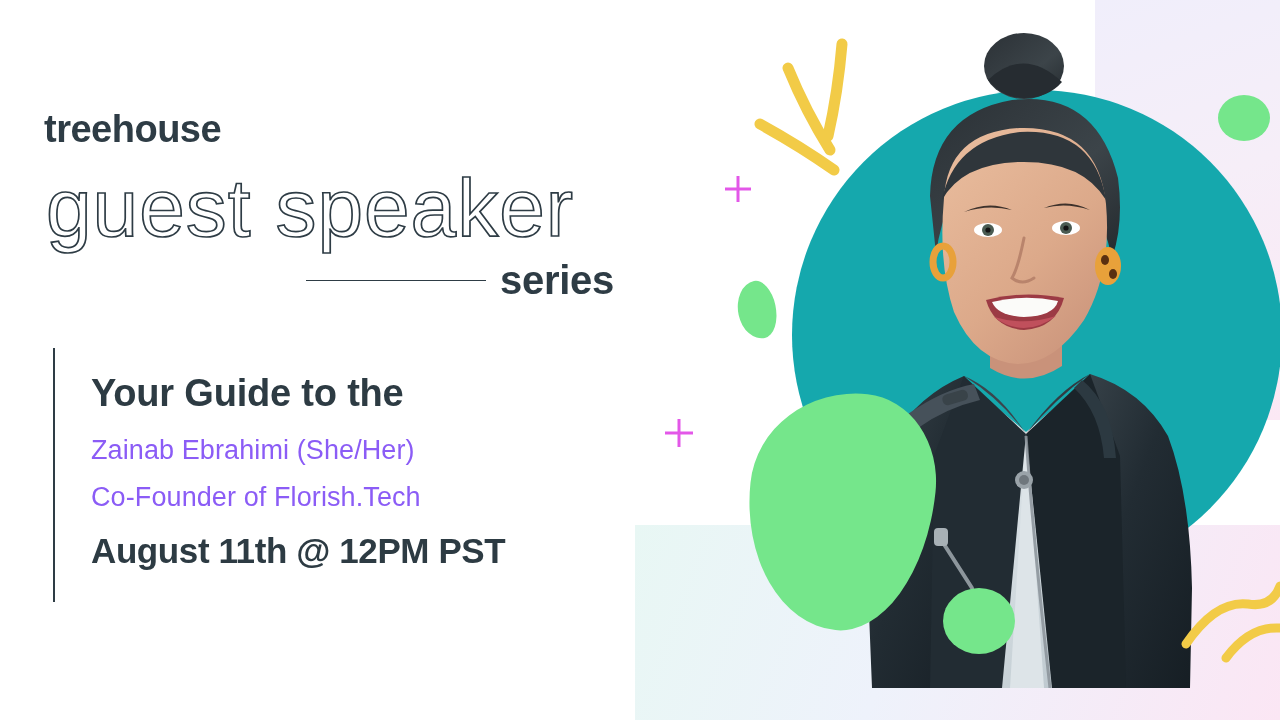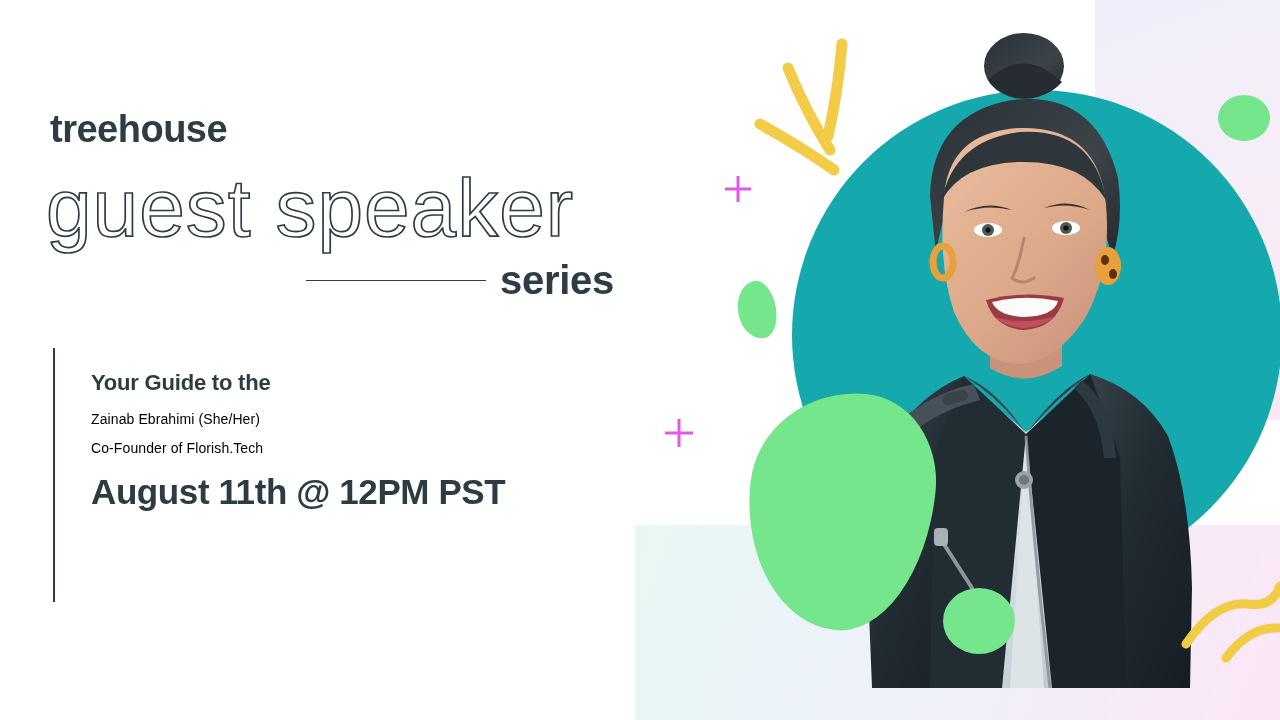--- a/index.html
+++ b/index.html
@@ -99,21 +99,21 @@
     left: 0;
     top: 0;
     width: 1280px;
     height: 720px;
     pointer-events: none;
   }
 
   
   .brandmark {
     position: absolute;
-    left: 50px;
+    left: 44px;
     top: 108px;
     font-size: 38px;
     font-weight: 600;
     letter-spacing: -0.5px;
     color: #2e3c45;
   }
   .series-title-outline {
     position: absolute;
     left: 44px;
     top: 160px;
@@ -156,33 +156,33 @@
     height: 254px;
     background: #2e3c45;
   }
   .detail-block {
     position: absolute;
     left: 91px;
     top: 368px;
     width: 530px;
   }
   .talk-title {
-    font-size: 22px;
+    font-size: 38px;
     font-weight: 600;
     line-height: 1.33;
     letter-spacing: -0.2px;
     color: #2d3b43;
     margin: 0;
   }
   .speaker-line {
-    font-size: 14px;
+    font-size: 27px;
     font-weight: 300;
     line-height: 1.45;
     letter-spacing: 0.1px;
-    color: #000000;
+    color: #8b5cf6;
     margin: 12px 0 0 0;
   }
   .speaker-line.second {
     margin-top: 8px;
   }
   .datetime {
     font-size: 35px;
     font-weight: 700;
     letter-spacing: -0.4px;
     color: #2d3b43;

